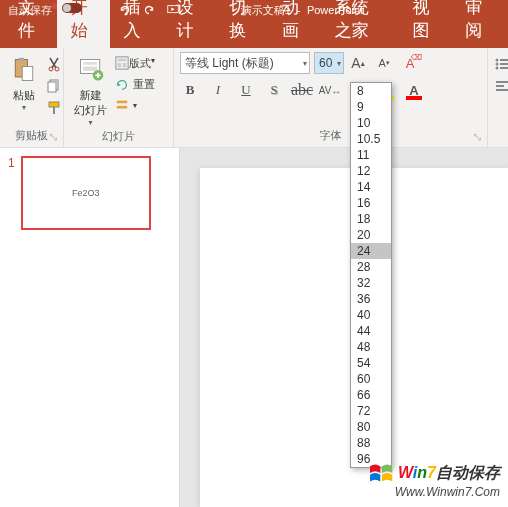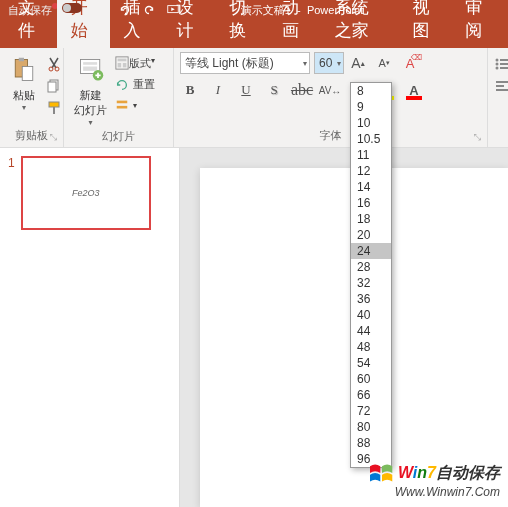--- a/index.html
+++ b/index.html
@@ -55,21 +55,21 @@
 .para-icons { display: flex; flex-direction: column; gap: 6px; padding-top: 4px; }
 
 .dropdown { position: absolute; top: 82px; left: 350px; width: 42px; background: #fff; border: 1px solid #999; box-shadow: 2px 2px 6px rgba(0,0,0,0.3); z-index: 100; max-height: 410px; overflow: visible; }
 .dropdown-item { padding: 1px 6px; font-size: 12px; color: #333; cursor: pointer; }
 .dropdown-item.selected { background: #c5c5c5; }
 
 .workspace { display: flex; height: 359px; }
 .thumb-panel { width: 180px; background: #fff; border-right: 1px solid #ddd; padding: 8px; }
 .thumb-item { display: flex; gap: 6px; }
 .thumb-num { font-size: 12px; color: #b7472a; }
-.thumb { width: 130px; height: 74px; border: 2px solid #d44; background: #fff; display: flex; align-items: center; justify-content: center; font-size: 9px; color: #666; font-style: italic; }
+.thumb { width: 130px; height: 74px; border: 2px solid #d44; background: #fff; display: flex; align-items: center; justify-content: center; font-size: 9px; color: #666; }
 .slide-area { flex: 1; background: #e6e6e6; position: relative; }
 .slide-canvas { position: absolute; top: 20px; left: 20px; right: 0; bottom: 0; background: #fff; box-shadow: 0 2px 8px rgba(0,0,0,0.15); }
 
 .watermark { position: absolute; bottom: 8px; right: 8px; text-align: right; z-index: 200; }
 .wm-logo { display: flex; align-items: center; gap: 2px; justify-content: flex-end; }
 .wm-flag { width: 28px; height: 24px; }
 .wm-text { font-size: 16px; font-weight: bold; font-style: italic; }
 .wm-url { font-size: 12px; color: #444; font-style: italic; }
 .c1{color:#e81123}.c2{color:#0078d4}.c3{color:#107c10}.c4{color:#ffb900}
 </style>

